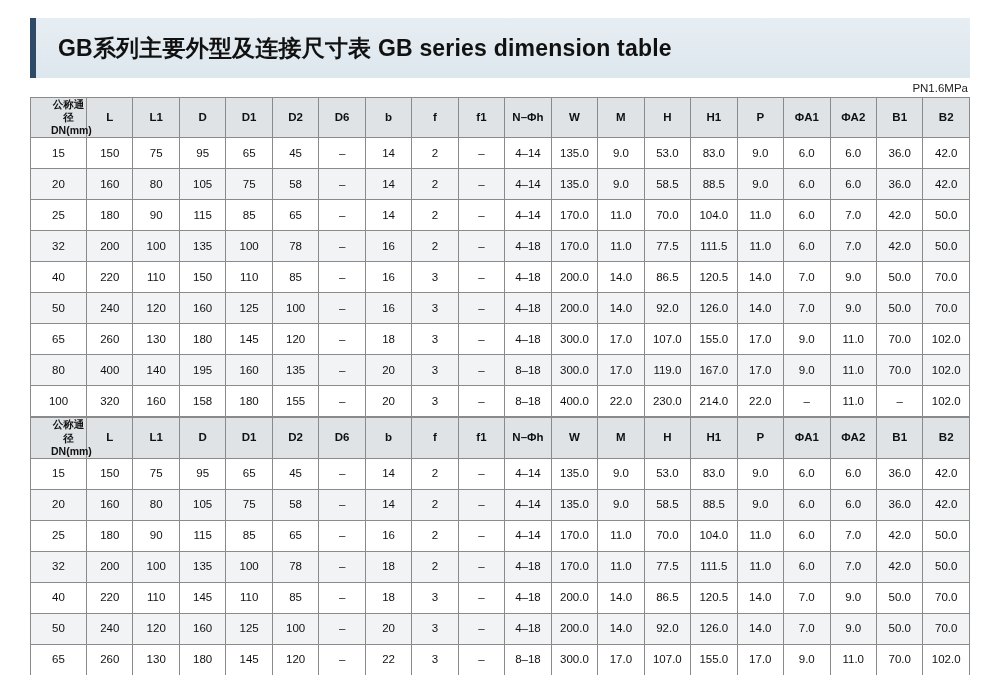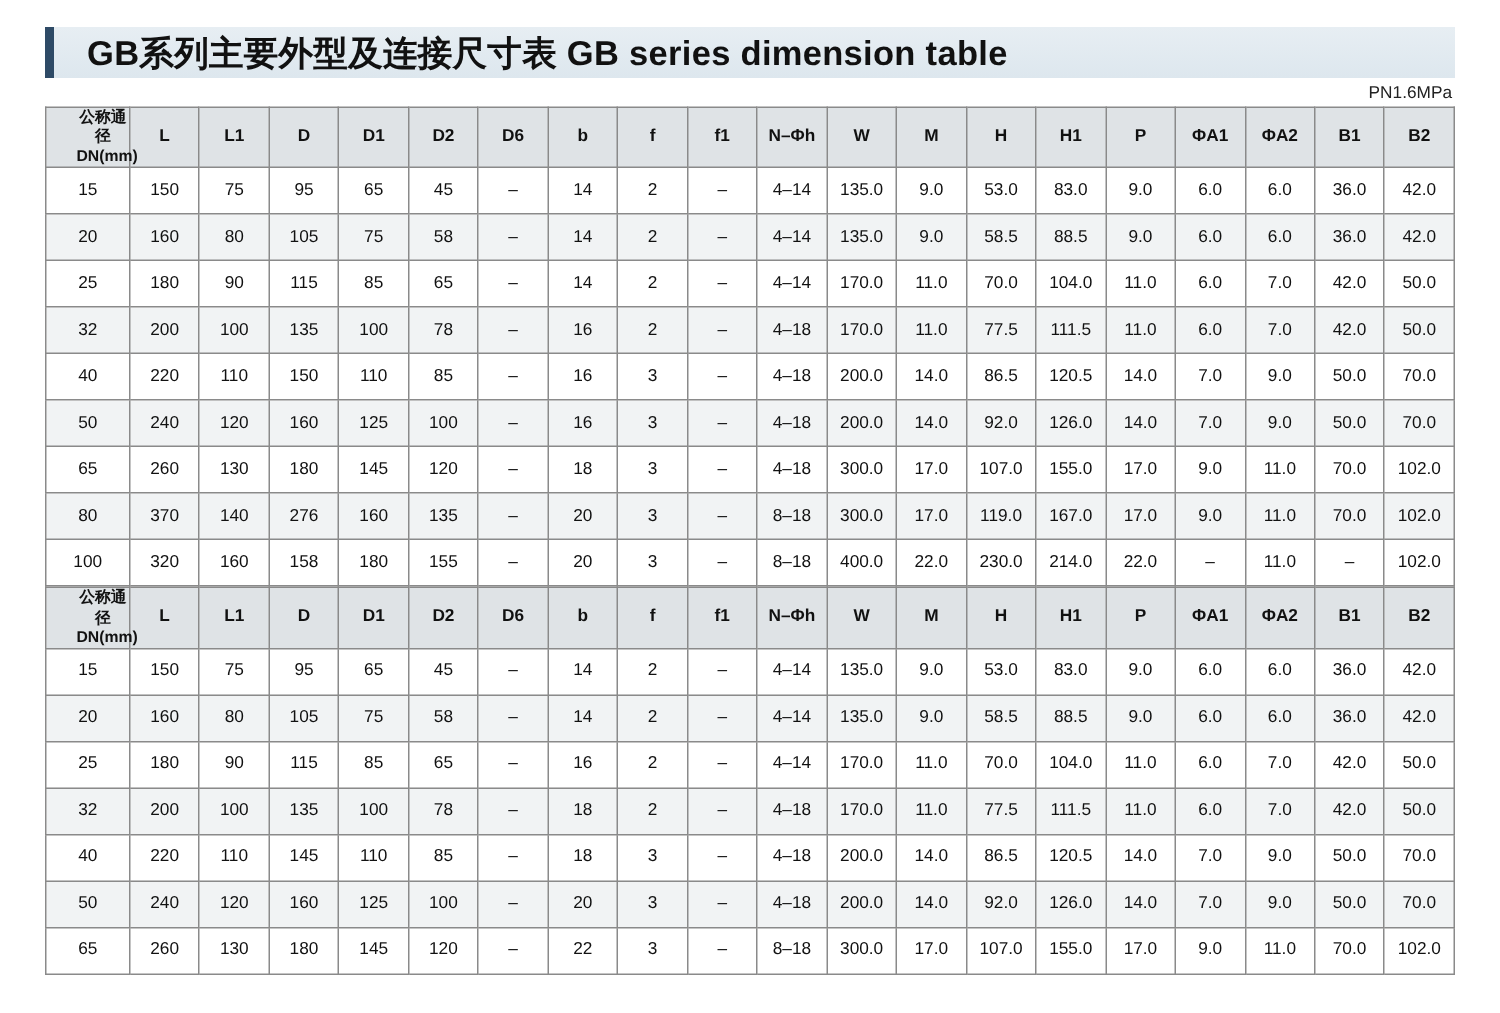--- a/index.html
+++ b/index.html
@@ -16,21 +16,21 @@
   }
   .page {
     position: relative;
     width: 1000px;
     height: 675px;
     box-sizing: border-box;
     padding: 0 30px;
   }
   .title-bar {
     position: relative;
-    height: 34px;
+    height: 60px;
     margin-top: 18px;
     background: linear-gradient(to bottom, #e7eef3 0%, #dde7ee 100%);
     border-left: 6px solid #2e4a66;
     display: flex;
     align-items: center;
     padding-left: 22px;
   }
   .title-bar .title {
     font-size: 23px;
     font-weight: bold;
@@ -293,23 +293,23 @@
         <td>107.0</td>
         <td>155.0</td>
         <td>17.0</td>
         <td>9.0</td>
         <td>11.0</td>
         <td>70.0</td>
         <td>102.0</td>
       </tr>
       <tr class="shade">
         <td>80</td>
-        <td>370</td>
+        <td>400</td>
         <td>140</td>
-        <td>276</td>
+        <td>195</td>
         <td>160</td>
         <td>135</td>
         <td>–</td>
         <td>20</td>
         <td>3</td>
         <td>–</td>
         <td>8–18</td>
         <td>300.0</td>
         <td>17.0</td>
         <td>119.0</td>

